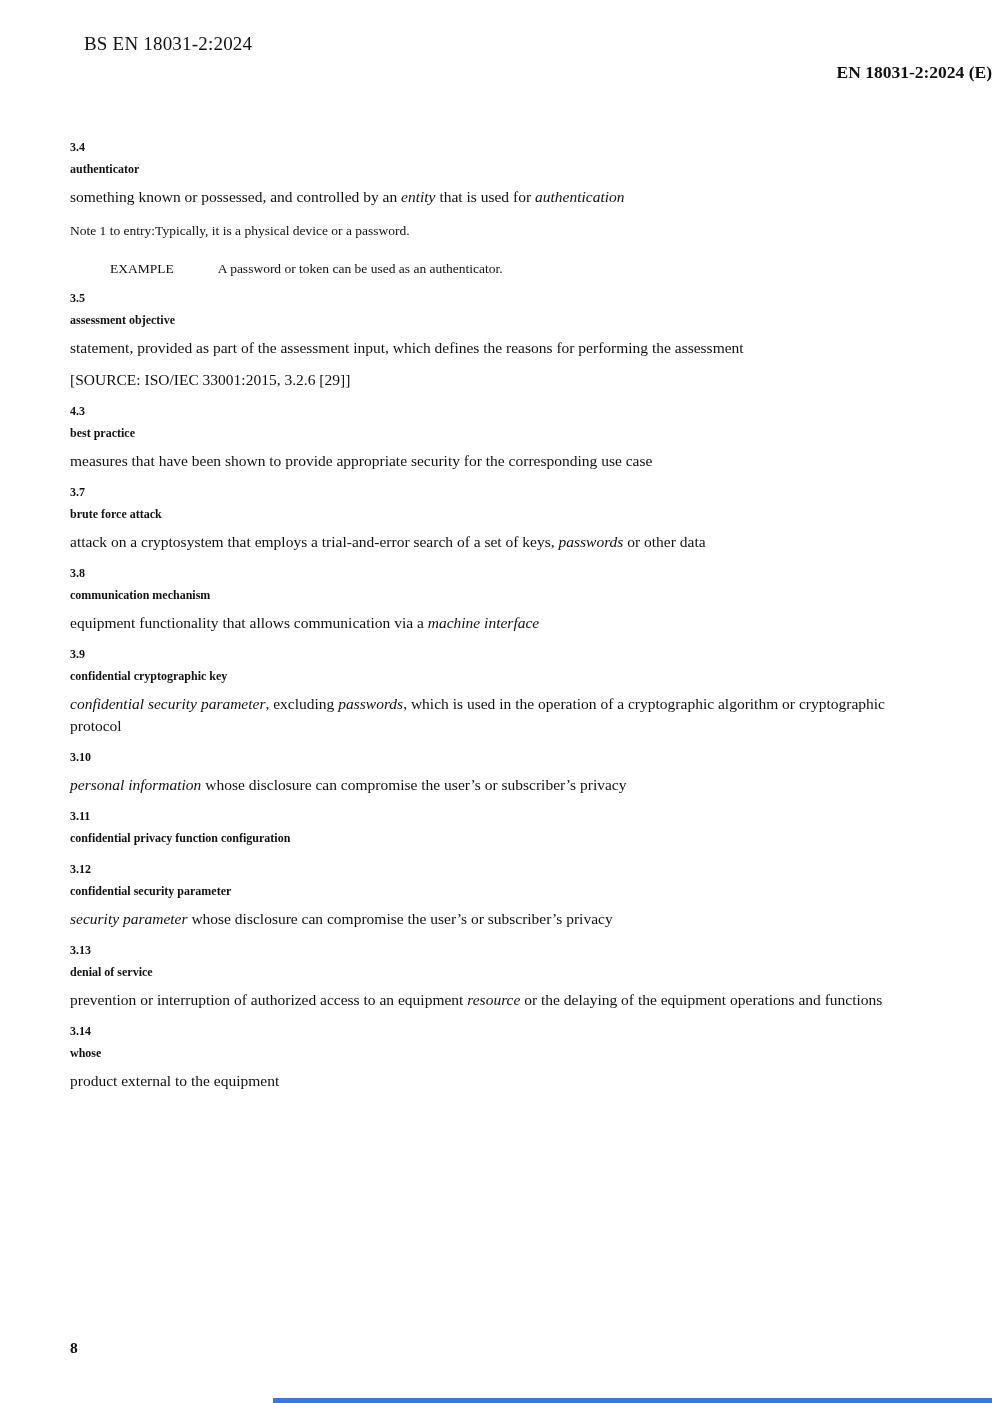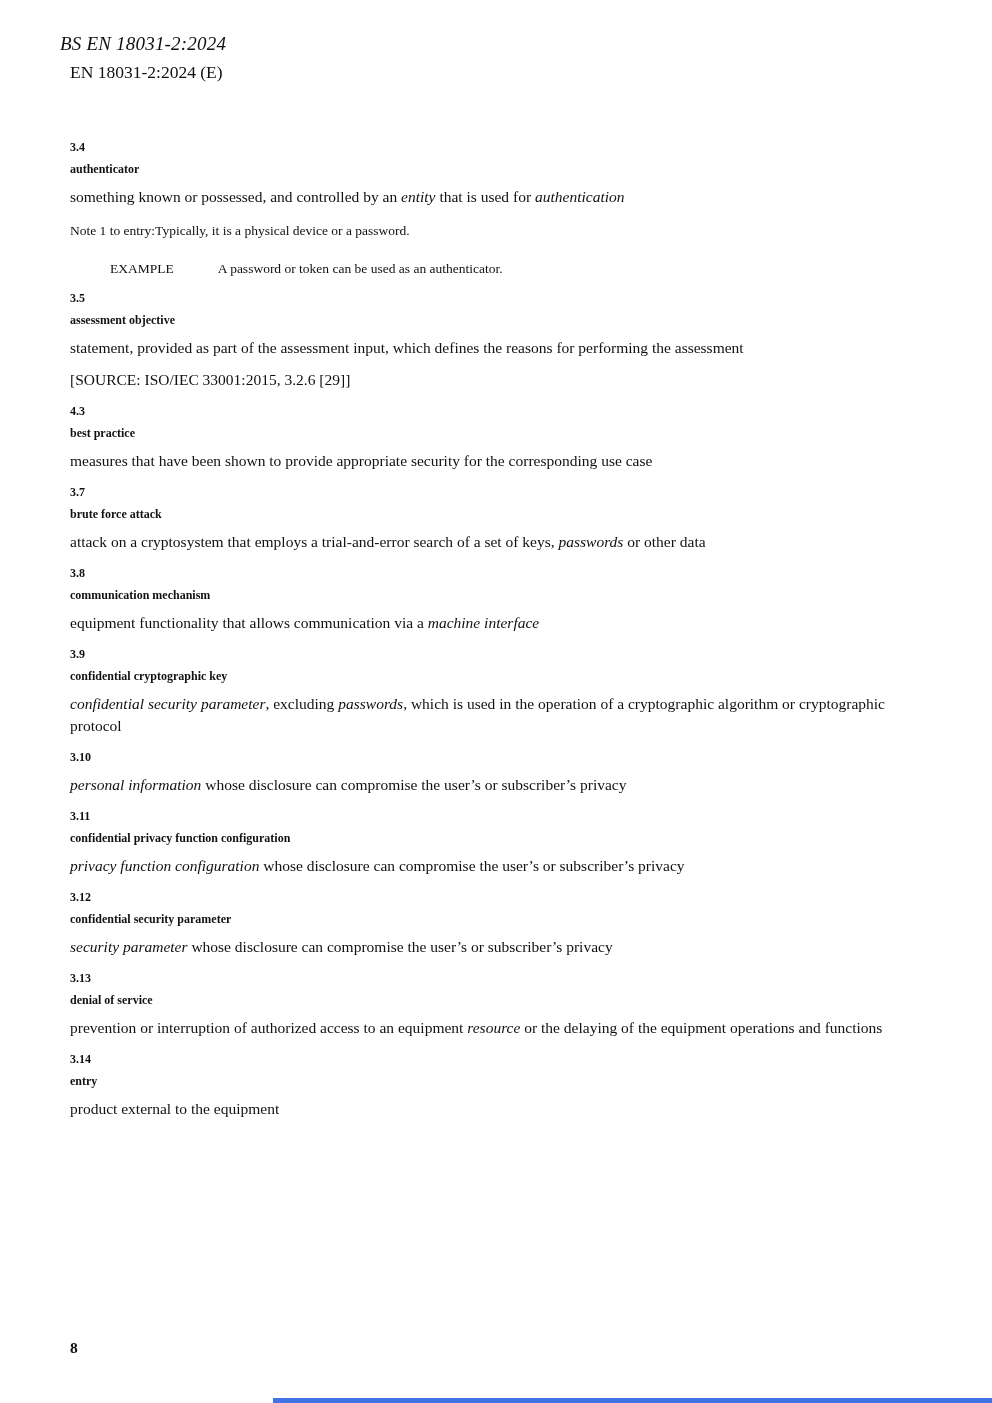--- a/index.html
+++ b/index.html
@@ -7,33 +7,33 @@
     position: relative;
     width: 992px;
     height: 1403px;
     background: #ffffff;
     color: #111111;
     font-family: "Liberation Serif", "DejaVu Serif", serif;
     overflow: hidden;
   }
   .doc-header { padding-top: 32px; }
   .doc-header .line1 {
-    margin-left: 60px;
+    margin-left: 84px;
     font-size: 19px;
     line-height: 23px;
     font-weight: 400;
     letter-spacing: 0.2px;
-    font-style: italic;
   }
   .doc-header .line2 {
     margin-left: 70px;
     margin-top: 7px;
     font-size: 17.5px;
     line-height: 21px;
-    font-weight: 400;
+    font-weight: 700;
+    text-align: right;
   }
   .content {
     margin: 53px 107px 0 70px; 
   }
   .def { margin-top: 9px; }
   .def:first-child { margin-top: 0; }
   .def-num, .def-term {
     font-size: 12px;
     line-height: 22px;
     font-weight: 700;
@@ -122,35 +122,34 @@
         <div class="def-term">confidential cryptographic key</div>
         <p class="body-text justify"><i>confidential security parameter</i><span>, excluding </span><i>passwords</i><span>, which is used in the operation of a cryptographic algorithm or cryptographic protocol</span></p>
       </section>
       <section class="def">
         <div class="def-num">3.10</div>
         <p class="body-text"><i>personal information</i><span> whose disclosure can compromise the user’s or subscriber’s privacy</span></p>
       </section>
       <section class="def">
         <div class="def-num">3.11</div>
         <div class="def-term">confidential privacy function configuration</div>
-        <p class="body-text"><i>privacy function configuration</i><span> whose disclosure can compromise the user’s or subscriber’s privacy</span></p>
       </section>
       <section class="def">
         <div class="def-num">3.12</div>
         <div class="def-term">confidential security parameter</div>
         <p class="body-text"><i>security parameter</i><span> whose disclosure can compromise the user’s or subscriber’s privacy</span></p>
       </section>
       <section class="def">
         <div class="def-num">3.13</div>
         <div class="def-term">denial of service</div>
         <p class="body-text justify"><span>prevention or interruption of authorized access to an equipment </span><i>resource</i><span> or the delaying of the equipment operations and functions</span></p>
       </section>
       <section class="def">
         <div class="def-num">3.14</div>
-        <div class="def-term">entry</div>
+        <div class="def-term">whose</div>
         <p class="body-text"><span>product external to the equipment</span></p>
       </section>
     </main>
 
   <div class="page-number">8</div>
 
   <div class="bottom-bar" style="background: rgb(66, 115, 226);"></div>
 
 </div>
 

